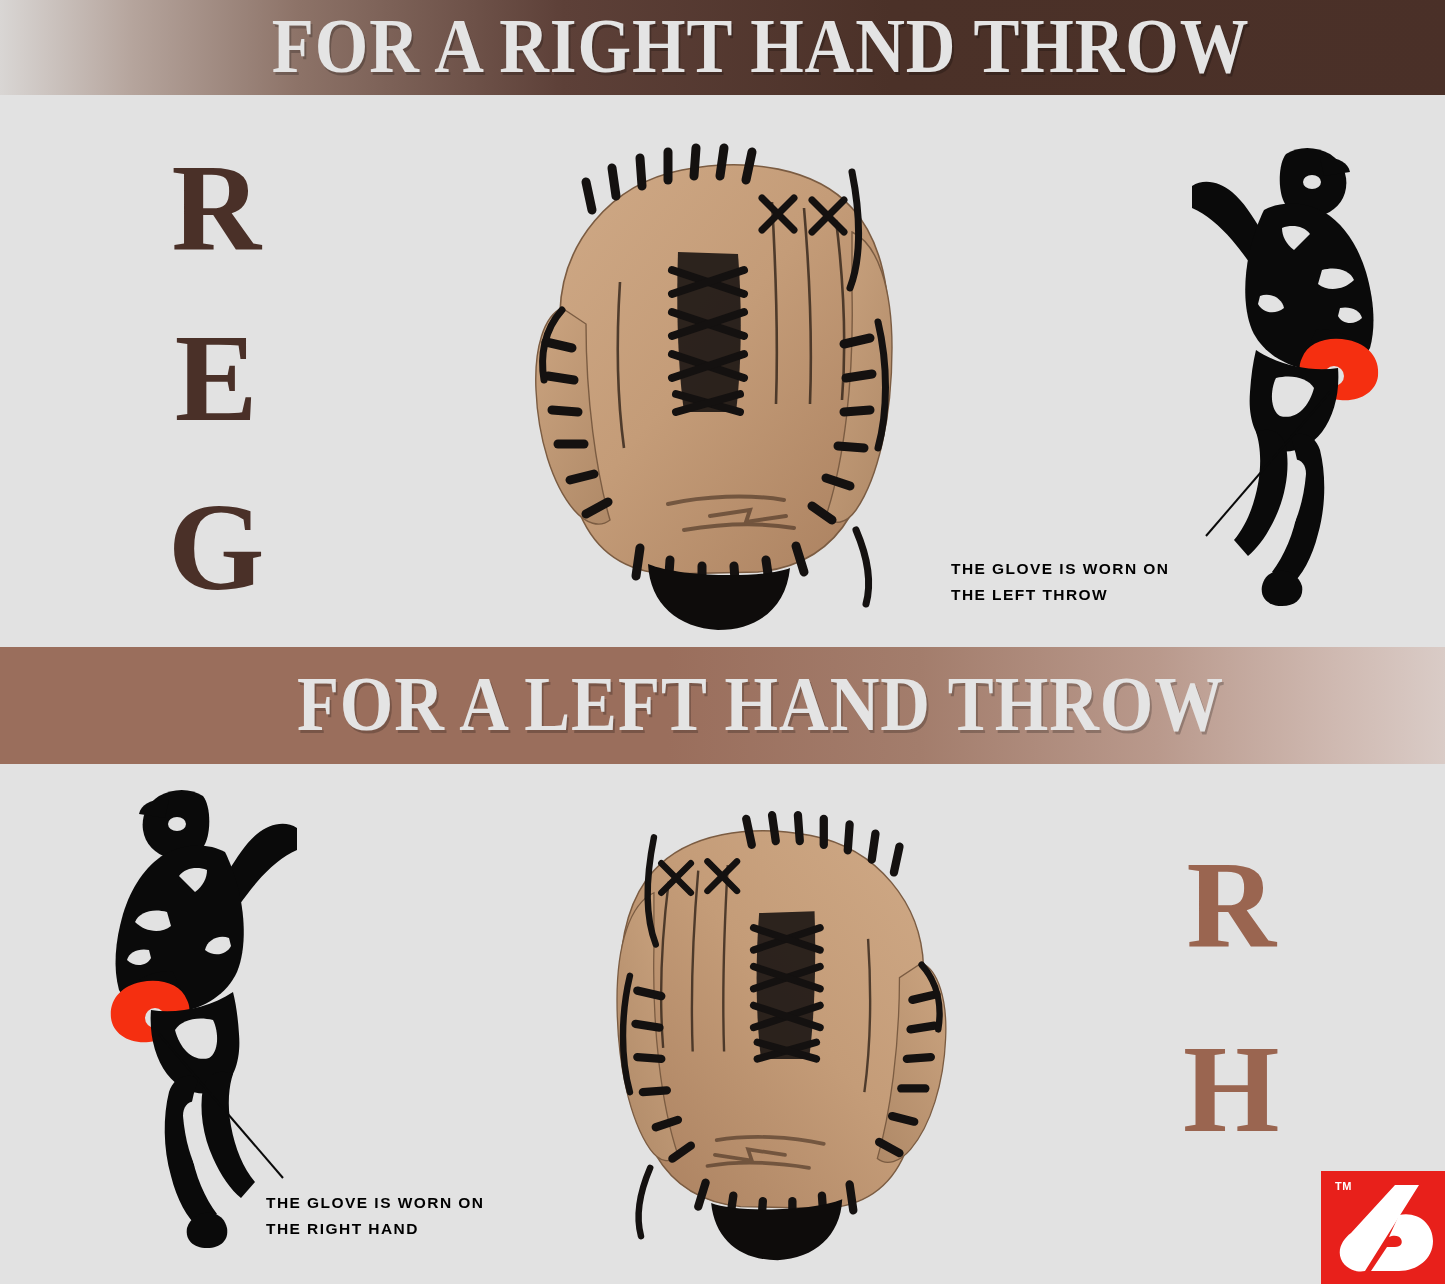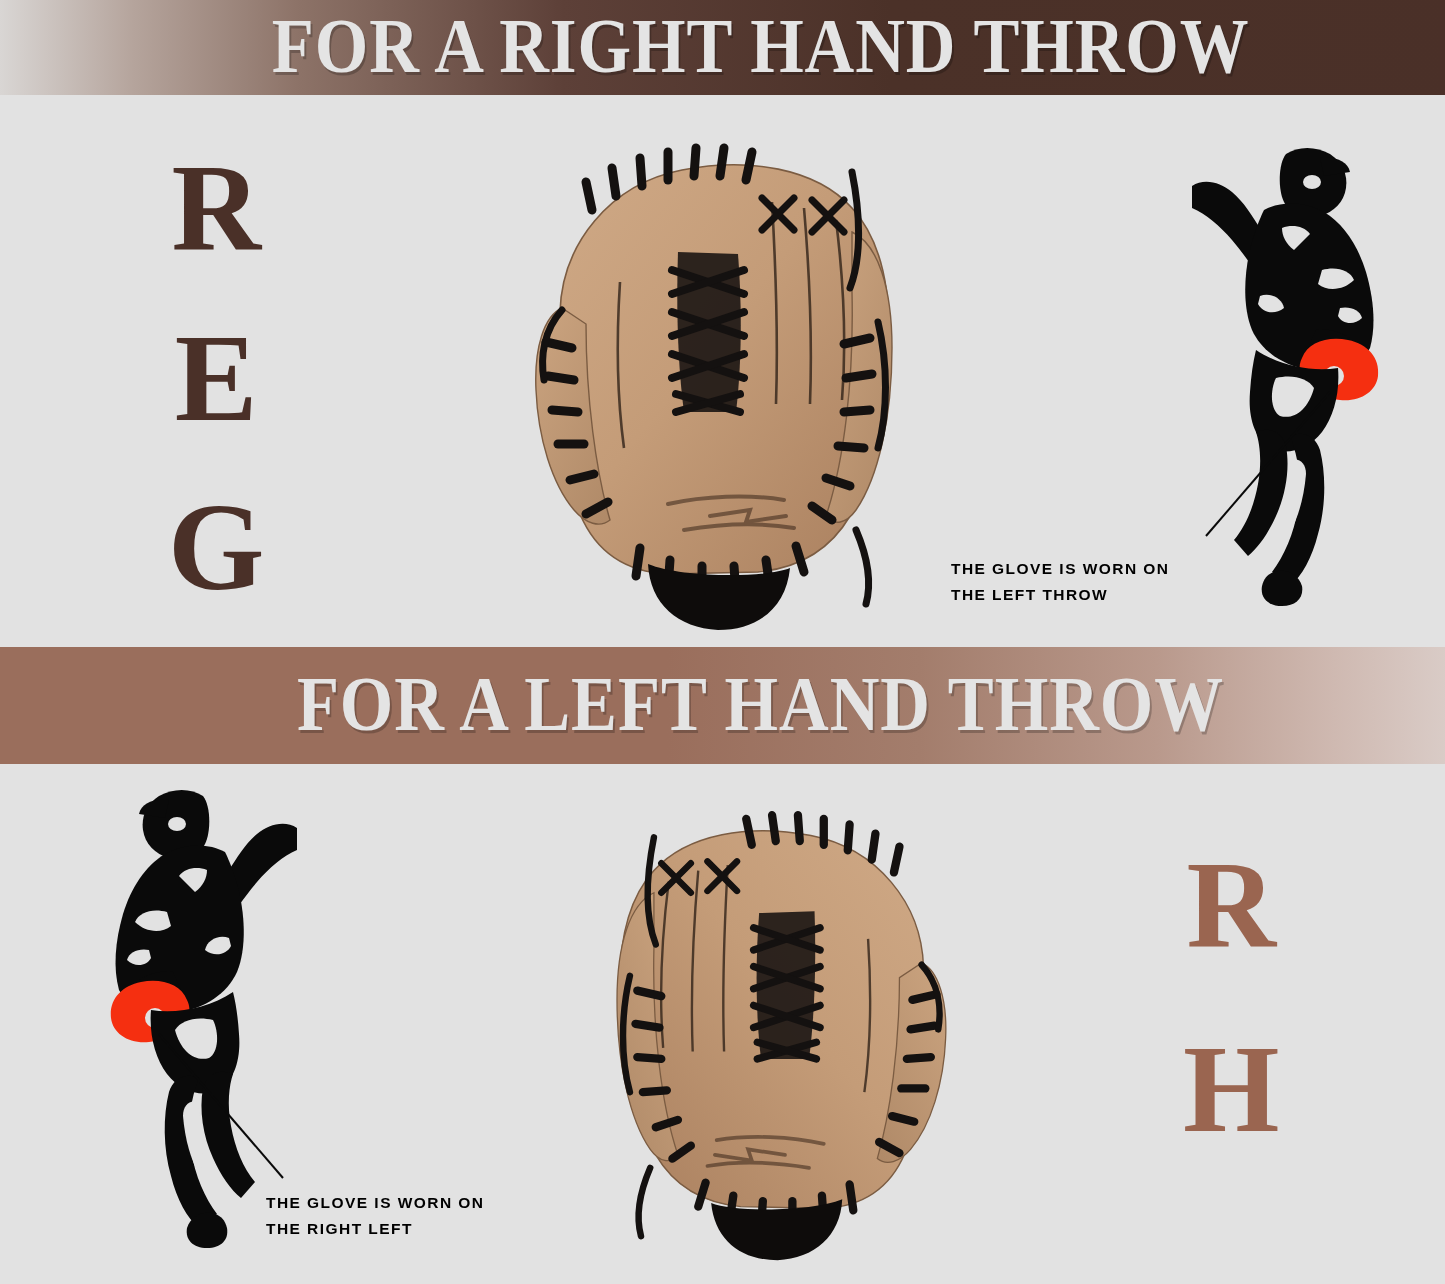--- a/index.html
+++ b/index.html
@@ -456,17 +456,29 @@
     </svg>
   </div>
 
   <div class="letter-col" id="rh-column">
     <span class="letter">R</span>
     <span class="letter">H</span>
   </div>
 
   <div class="caption" id="caption-bottom">
     <div>THE GLOVE IS WORN ON</div>
-    <div>THE RIGHT LEFT</div>
-  </div>
-
+    <div>THE RIGHT HAND</div>
+  </div>
+
+  <div id="brand-logo">
+    <span id="logo-tm">TM</span>
+    <svg width="124" height="113" viewBox="0 0 124 113" xmlns="http://www.w3.org/2000/svg">
+
+      <path d="M74 14 L98 14 L44 100 C36 102 24 98 20 88
+               C16 78 22 68 30 62 Z" fill="#ffffff"></path>
+
+      <path d="M78 44 C96 40 112 52 112 70 C112 88 96 100 78 100
+               L50 100 L66 76 L74 76 C80 76 82 72 80 68
+               C78 64 72 64 68 66 Z" fill="#ffffff"></path>
+    </svg>
+  </div>
 
 </div>
 
 </body></html>

